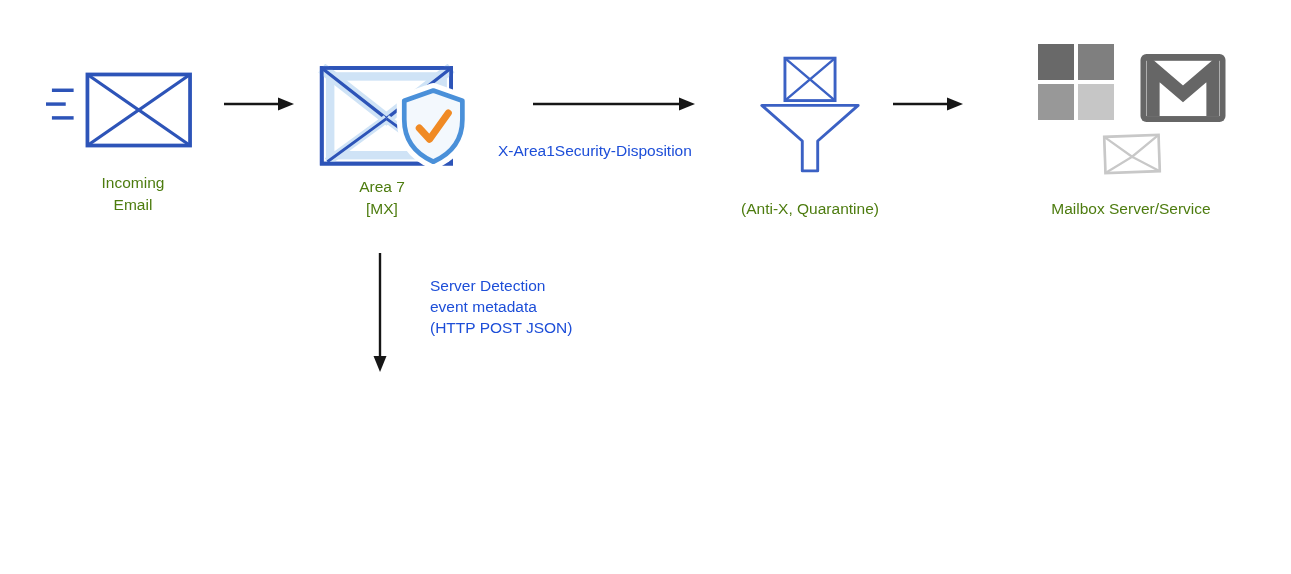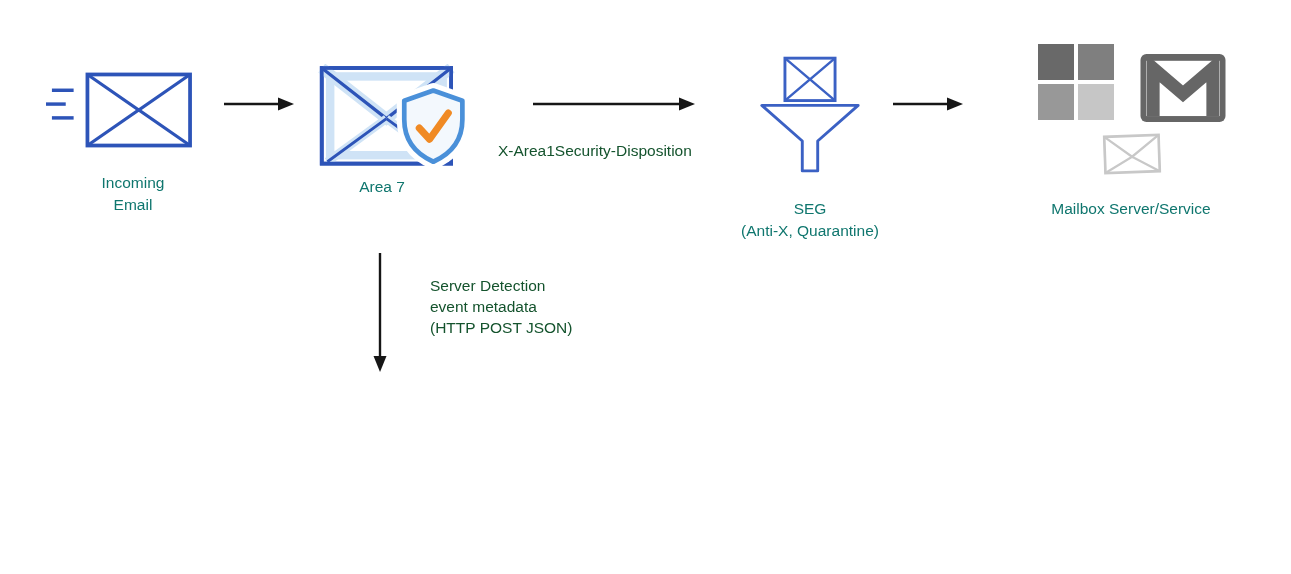--- a/index.html
+++ b/index.html
@@ -10,27 +10,27 @@
     background: #ffffff;
     font-family: "Liberation Sans", sans-serif;
     color: #3d3d3d;
     overflow: hidden;
   }
   .abs { position: absolute; }
   .label {
     font-size: 15.5px;
     line-height: 22px;
     text-align: center;
-    color: #0f766e;
+    color: #4d7c0f;
   }
   .label-left {
     font-size: 15.5px;
     line-height: 21px;
     text-align: left;
-    color: #14532d;
+    color: #1d4ed8;
     white-space: nowrap;
   }
   svg { display: block; }
 </style>
 </head>
 <body>
 
 <div class="canvas">
 
   <div class="abs" style="left:46px; top:70px; width:148px; height:80px">
@@ -66,41 +66,41 @@
       <path d="M10,104 L73,58 M136,104 L73,58" fill="none" stroke="#2d54b8" stroke-width="3"></path>
       <rect x="4" y="4" width="138" height="102" fill="none" stroke="#2d54b8" stroke-width="4"></rect>
       <path d="M123,28 l31,11 v20 c0,23 -13,37 -31,45 c-18,-8 -31,-22 -31,-45 v-20 z" fill="none" stroke="#ffffff" stroke-width="16" stroke-linejoin="round"></path>
       <path d="M123,28 l31,11 v20 c0,23 -13,37 -31,45 c-18,-8 -31,-22 -31,-45 v-20 z" fill="#f3f8fd" stroke="#4a90d9" stroke-width="5" stroke-linejoin="round"></path>
       <path d="M108,68 L119,80 L139,52" fill="none" stroke="#f08a24" stroke-width="7.5" stroke-linecap="round" stroke-linejoin="round"></path>
     </svg>
   </div>
 
   <div class="abs label" style="left:307px; top:176px; width:150px">
     <div>Area 7</div>
+    <div>[MX]</div>
   </div>
 
   <div class="abs" style="left:533px; top:94px; width:162px; height:20px">
     <svg viewBox="0 0 162 20" width="162" height="20">
       <line x1="0" y1="10" x2="146" y2="10" stroke="#161616" stroke-width="2.4"></line>
       <polygon points="146,3.5 162,10 146,16.5" fill="#161616"></polygon>
     </svg>
   </div>
   <div class="abs label-left" style="left:498px; top:140px">X-Area1Security-Disposition</div>
 
   <div class="abs" style="left:757px; top:55px; width:106px; height:121px">
     <svg viewBox="0 0 110 125" width="106" height="121">
       <path d="M5,52 L105,52 L63,89 L63,120 L47,120 L47,89 Z" fill="#ffffff" stroke="#3b61c4" stroke-width="3" stroke-linejoin="round"></path>
       <rect x="29" y="3" width="52" height="44" fill="#ffffff" stroke="#3b61c4" stroke-width="3"></rect>
       <path d="M29,3 L55,25 L81,3" fill="none" stroke="#3b61c4" stroke-width="2.5"></path>
       <path d="M29,47 L55,25 L81,47" fill="none" stroke="#3b61c4" stroke-width="2.5"></path>
     </svg>
   </div>
 
   <div class="abs label" style="left:710px; top:198px; width:200px">
-    <div>SEG</div>
     <div>(Anti-X, Quarantine)</div>
   </div>
 
   <div class="abs" style="left:893px; top:94px; width:70px; height:20px">
     <svg viewBox="0 0 70 20" width="70" height="20">
       <line x1="0" y1="10" x2="54" y2="10" stroke="#161616" stroke-width="2.4"></line>
       <polygon points="54,3.5 70,10 54,16.5" fill="#161616"></polygon>
     </svg>
   </div>
 

